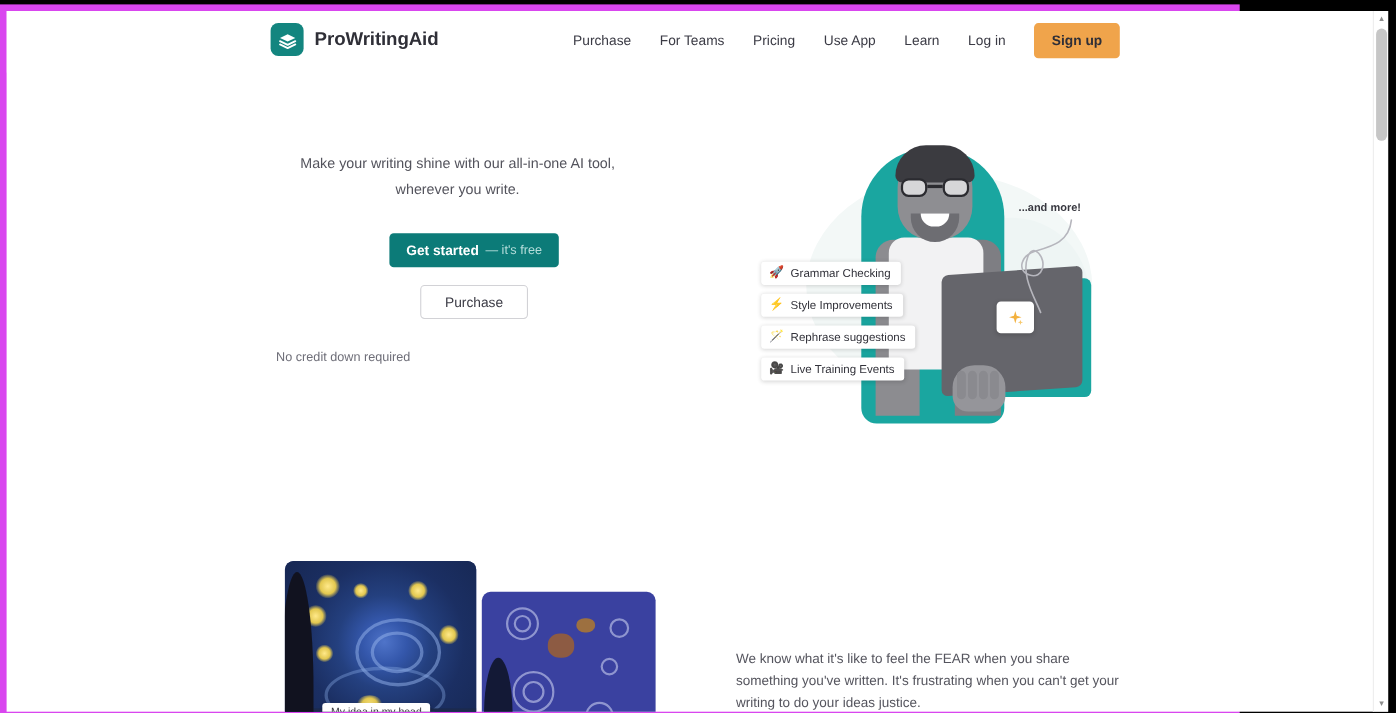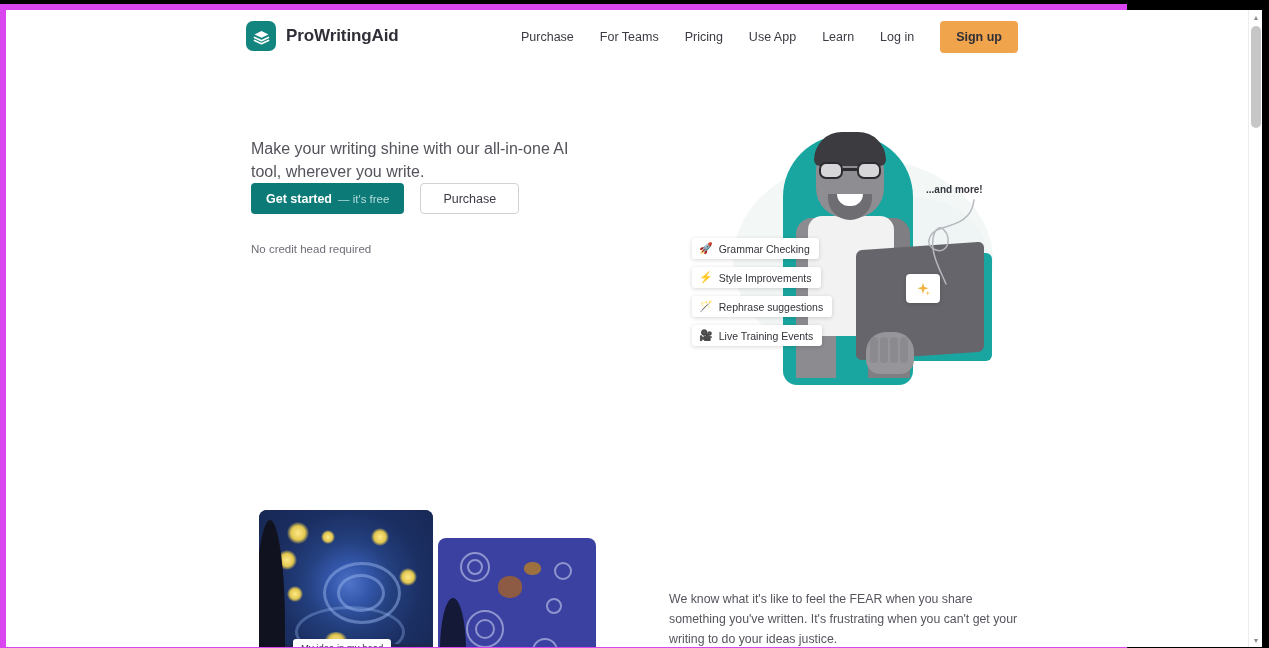--- a/index.html
+++ b/index.html
@@ -131,29 +131,32 @@
   }
   #hero-title {
     font-size: 47px;
     line-height: 56px;
     font-weight: bold;
     color: #37373f;
     letter-spacing: -1.1px;
   }
   #hero-sub {
     margin-top: 22px;
-    font-size: 16px;
+    font-size: 13px;
     line-height: 23px;
     color: #53535c;
     width: 330px;
+    text-align: center;
   }
   #hero-actions {
+    margin-top: 29px;
     display: flex;
     align-items: center;
     gap: 16px;
+    flex-direction: column;
   }
   #get-started-btn {
     background: #0c7b78;
     border: none;
     border-radius: 4px;
     height: 31px;
     padding: 0 15px;
     display: flex;
     align-items: center;
     gap: 6px;
@@ -515,21 +518,21 @@
       <p id="hero-sub">Make your writing shine with our all-in-one AI tool, wherever you write.</p>
 
       <div id="hero-actions">
         <button id="get-started-btn">
           <span id="get-started-label">Get started</span>
           <span id="get-started-note">— it's free</span>
         </button>
         <button id="purchase-btn">Purchase</button>
       </div>
 
-      <div id="no-cc">No credit head required</div>
+      <div id="no-cc">No credit down required</div>
     </div>
 
     <div id="hero-art">
       <div id="art-blob"></div>
       <div id="art-blob2"></div>
 
       <div id="art-person-teal"></div>
 
       <div id="art-person">
         <div id="art-jacket-l"></div>

